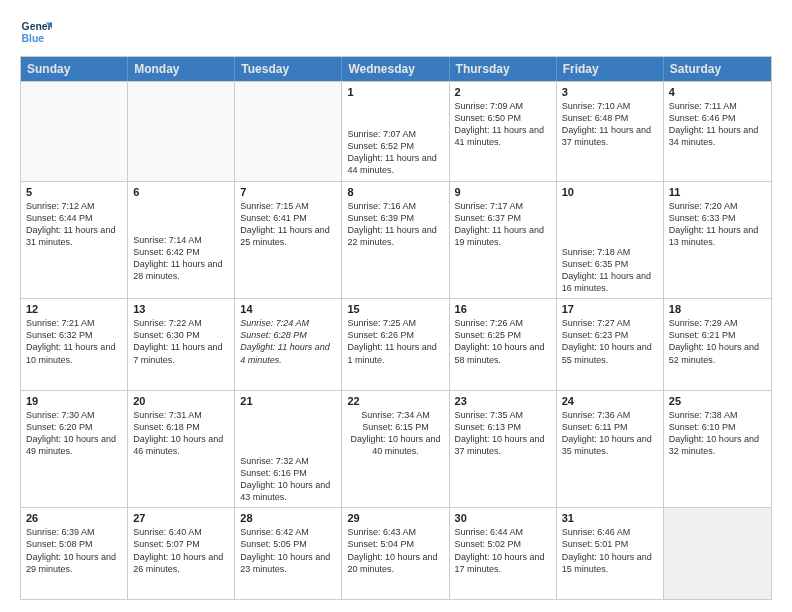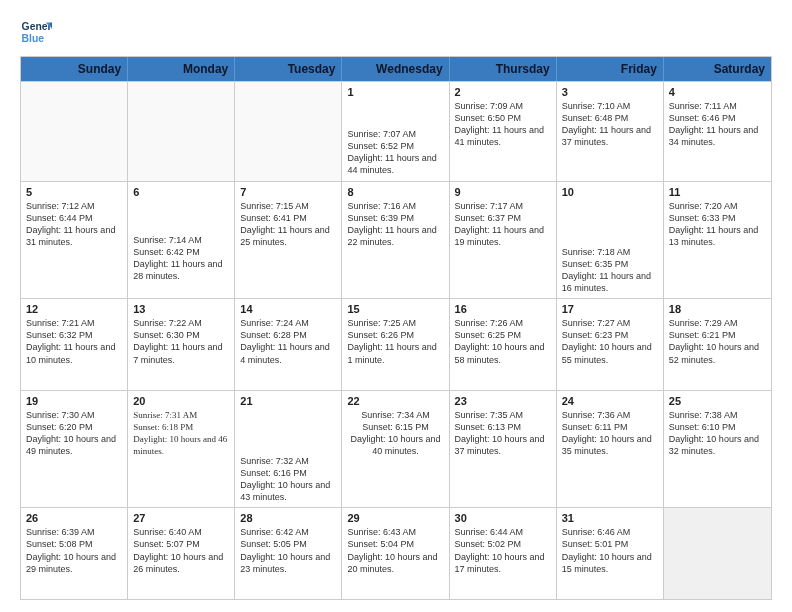--- a/index.html
+++ b/index.html
@@ -50,25 +50,25 @@
       display: flex;
       flex-direction: column;
       border: 1px solid #ccc;
     }
     .cal-header-row {
       display: grid;
       grid-template-columns: repeat(7, 1fr);
       background: #3a7abf;
     }
     .cal-header-cell {
-      color: #0f172a;
+      color: #e5e5e5;
       font-size: 12px;
       font-weight: bold;
       padding: 5px 6px;
-      text-align: right;
+      text-align: left;
       border-right: 1px solid #5a9ad0;
     }
     .cal-header-cell:last-child { border-right: none; }
     .cal-body {
       flex: 1;
       display: flex;
       flex-direction: column;
     }
     .cal-week {
       display: grid;
@@ -212,21 +212,21 @@
 Daylight: 11 hours and 10 minutes.</div>
           </div>
           <div class="cal-cell">
             <div class="day-number">13</div>
             <div class="day-info" style="white-space: pre-line;">Sunrise: 7:22 AM
 Sunset: 6:30 PM
 Daylight: 11 hours and 7 minutes.</div>
           </div>
           <div class="cal-cell">
             <div class="day-number">14</div>
-            <div class="day-info" style="white-space: pre-line;">Sunrise: 7:24 AM
+            <div class="day-info" style="white-space: pre-line; font-style: italic;">Sunrise: 7:24 AM
 Sunset: 6:28 PM
 Daylight: 11 hours and 4 minutes.</div>
           </div>
           <div class="cal-cell">
             <div class="day-number">15</div>
             <div class="day-info" style="white-space: pre-line;">Sunrise: 7:25 AM
 Sunset: 6:26 PM
 Daylight: 11 hours and 1 minute.</div>
           </div>
           <div class="cal-cell">
@@ -250,21 +250,21 @@
         </div>
         <div class="cal-week">
           <div class="cal-cell">
             <div class="day-number">19</div>
             <div class="day-info" style="white-space: pre-line;">Sunrise: 7:30 AM
 Sunset: 6:20 PM
 Daylight: 10 hours and 49 minutes.</div>
           </div>
           <div class="cal-cell">
             <div class="day-number">20</div>
-            <div class="day-info" style="white-space: pre-line; font-family: Liberation Serif, serif;">Sunrise: 7:31 AM
+            <div class="day-info" style="white-space: pre-line;">Sunrise: 7:31 AM
 Sunset: 6:18 PM
 Daylight: 10 hours and 46 minutes.</div>
           </div>
           <div class="cal-cell">
             <div class="day-number">21</div>
             <div class="day-info" style="white-space: pre-line; margin-top: 46px;">Sunrise: 7:32 AM
 Sunset: 6:16 PM
 Daylight: 10 hours and 43 minutes.</div>
           </div>
           <div class="cal-cell">

